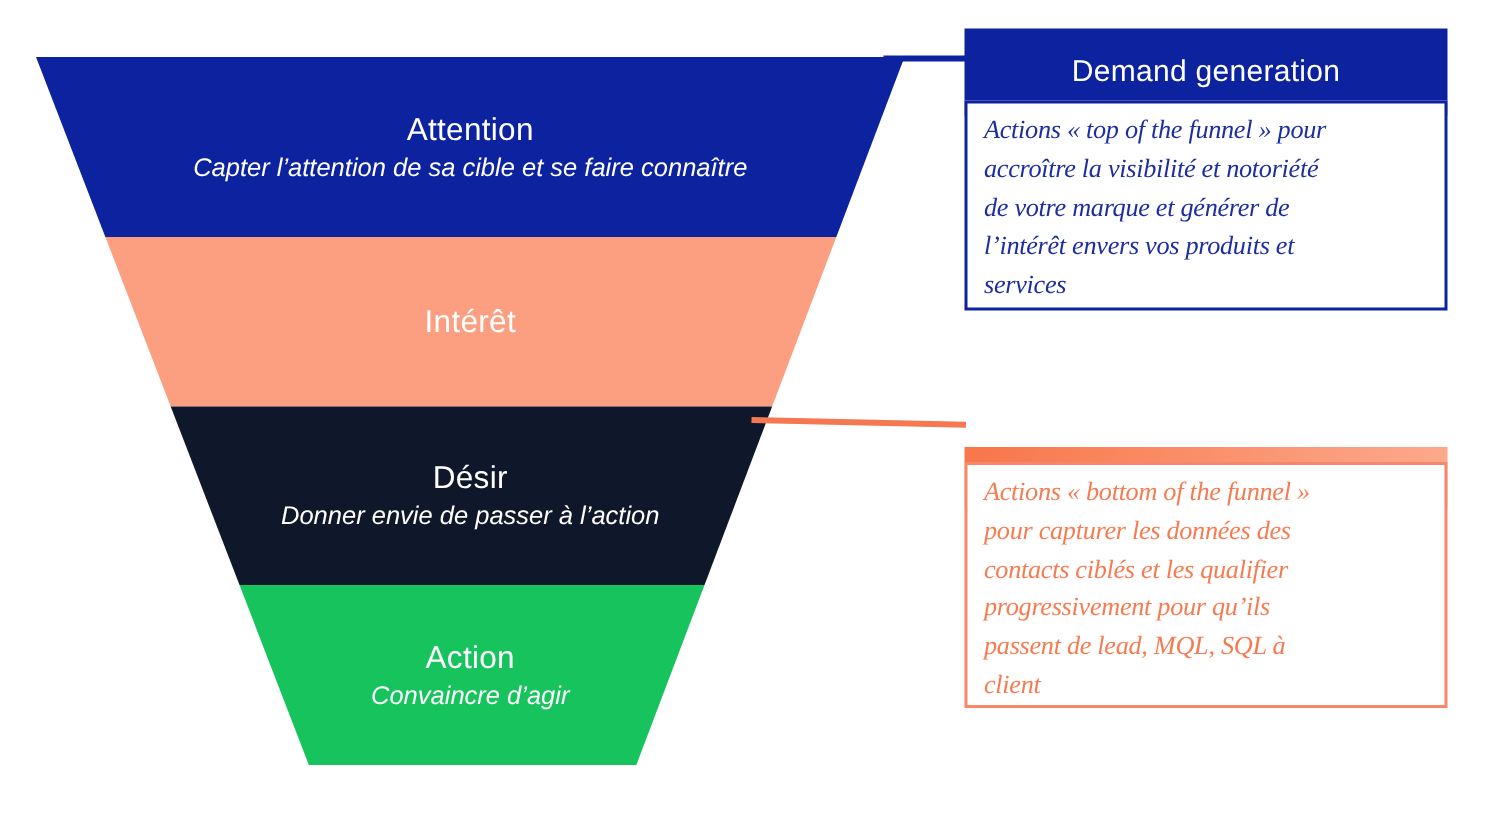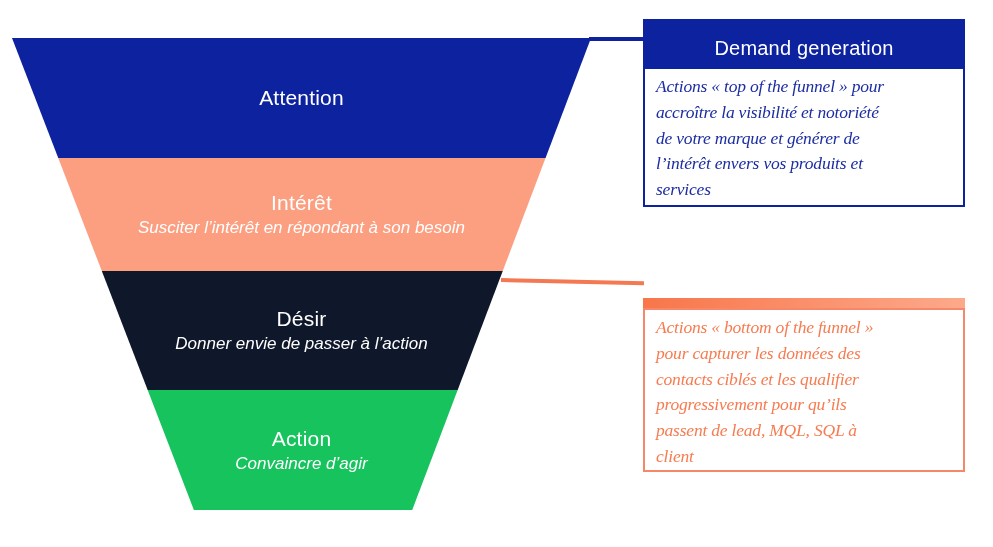--- a/index.html
+++ b/index.html
@@ -9,21 +9,21 @@
     width: 993px;
     height: 547px;
     background: #ffffff;
     font-family: "Liberation Sans", sans-serif;
     overflow: hidden;
   }
 
   
   .funnel {
     position: absolute;
-    left: 12px;
+    left: 24px;
     top: 38px;
     width: 579px;
     height: 480px;
     clip-path: polygon(0 0, 100% 0, 68.6% 100%, 31.95% 100%);
   }
   .stage {
     width: 100%;
     display: flex;
     flex-direction: column;
     align-items: center;
@@ -90,24 +90,24 @@
   .lead-body   { top: 308px; height: 164px; }
 </style>
 </head>
 <body>
 
 <div class="canvas">
 
   <div class="funnel">
     <div class="stage" style="background: rgb(12, 34, 158); height: 120px;">
       <div class="stage-title">Attention</div>
+      <div class="stage-subtitle">Capter l’attention de sa cible et se faire connaître</div>
     </div>
     <div class="stage" style="background: rgb(252, 158, 128); height: 113px;">
       <div class="stage-title">Intérêt</div>
-      <div class="stage-subtitle">Susciter l’intérêt en répondant à son besoin</div>
     </div>
     <div class="stage" style="background: #0f172a; height: 119px;">
       <div class="stage-title">Désir</div>
       <div class="stage-subtitle">Donner envie de passer à l’action</div>
     </div>
     <div class="stage" style="background: rgb(22, 195, 93); height: 120px;">
       <div class="stage-title">Action</div>
       <div class="stage-subtitle">Convaincre d’agir</div>
     </div>
   </div>

